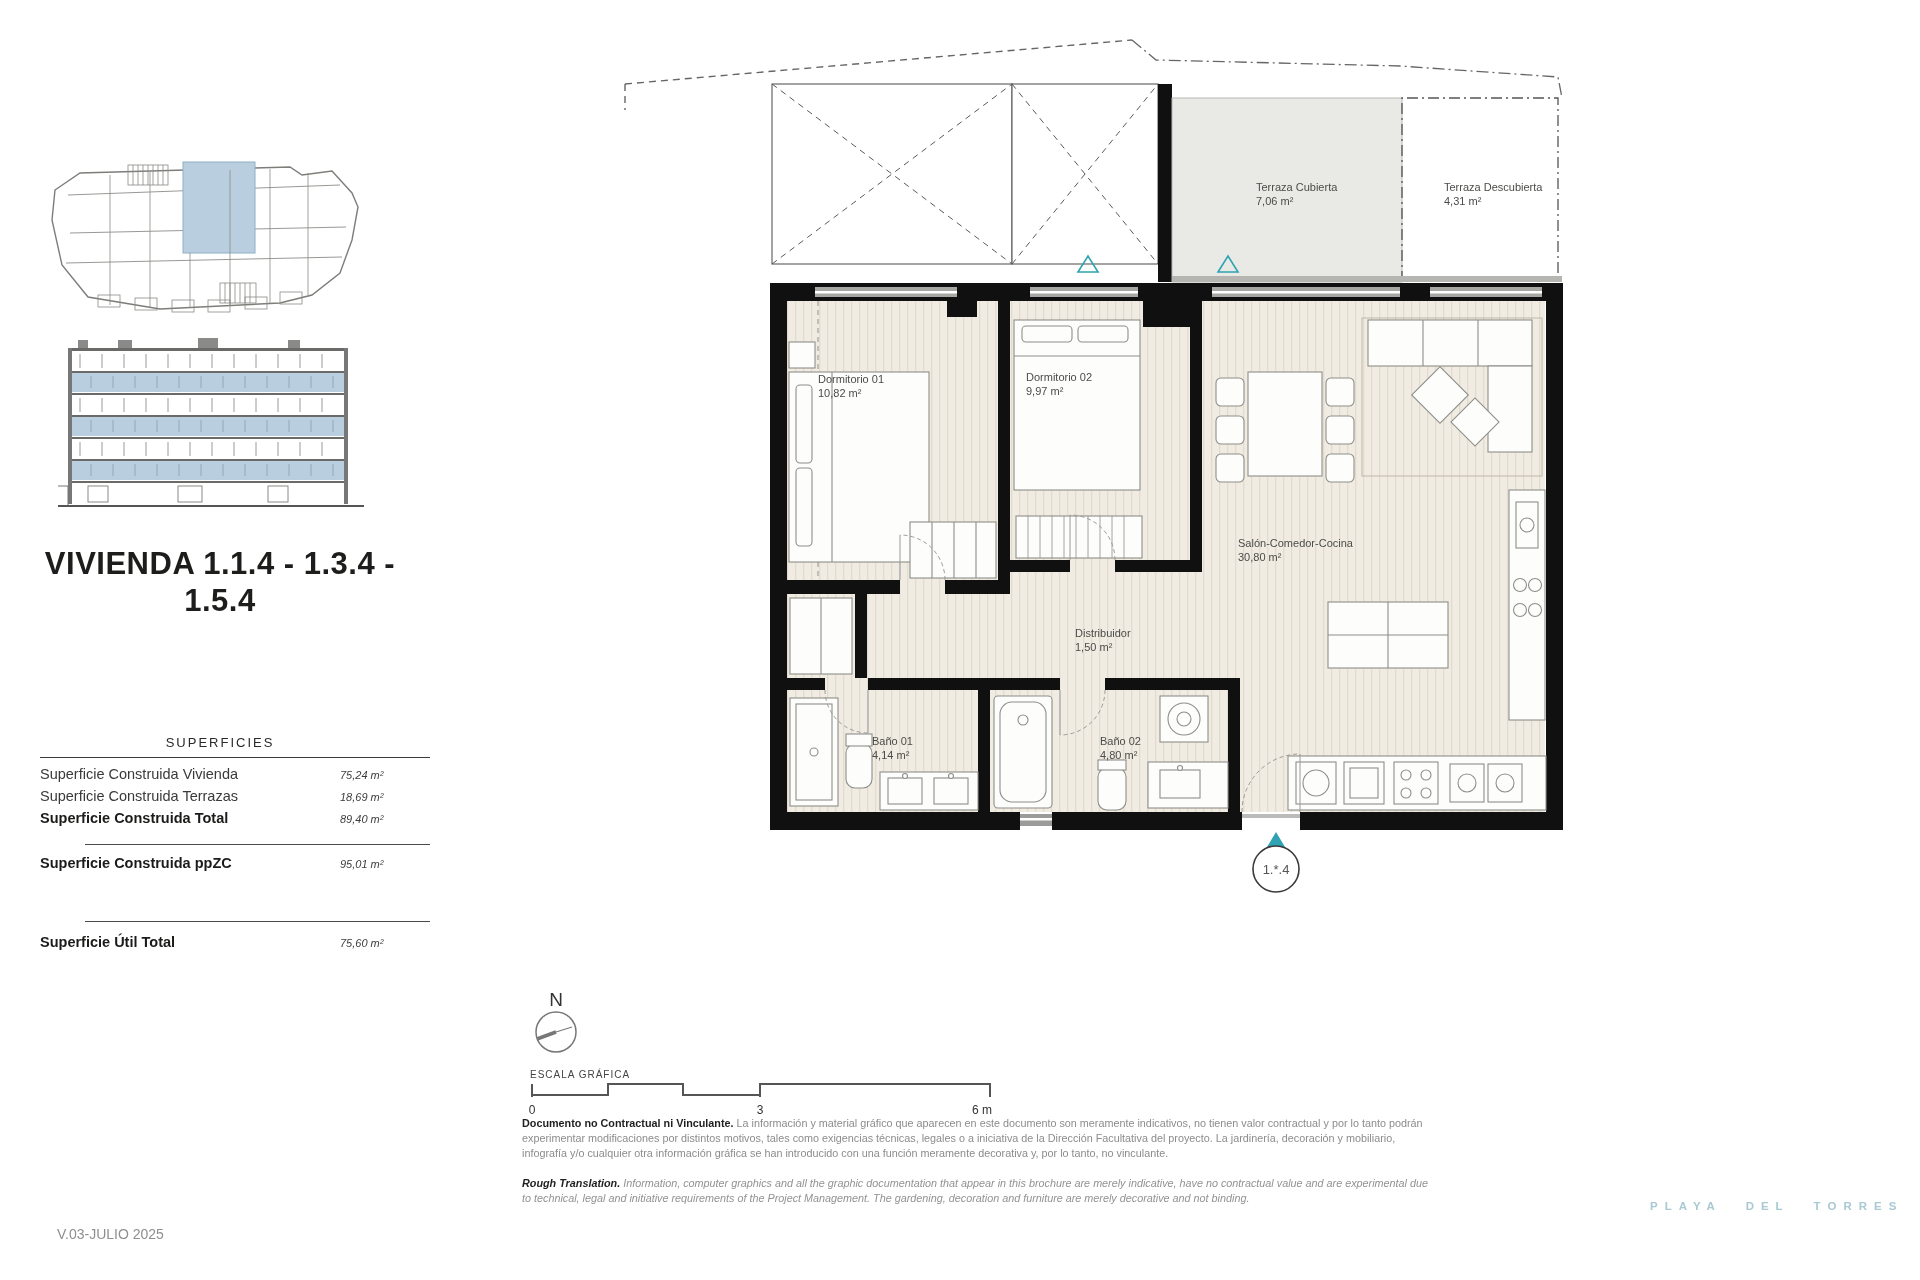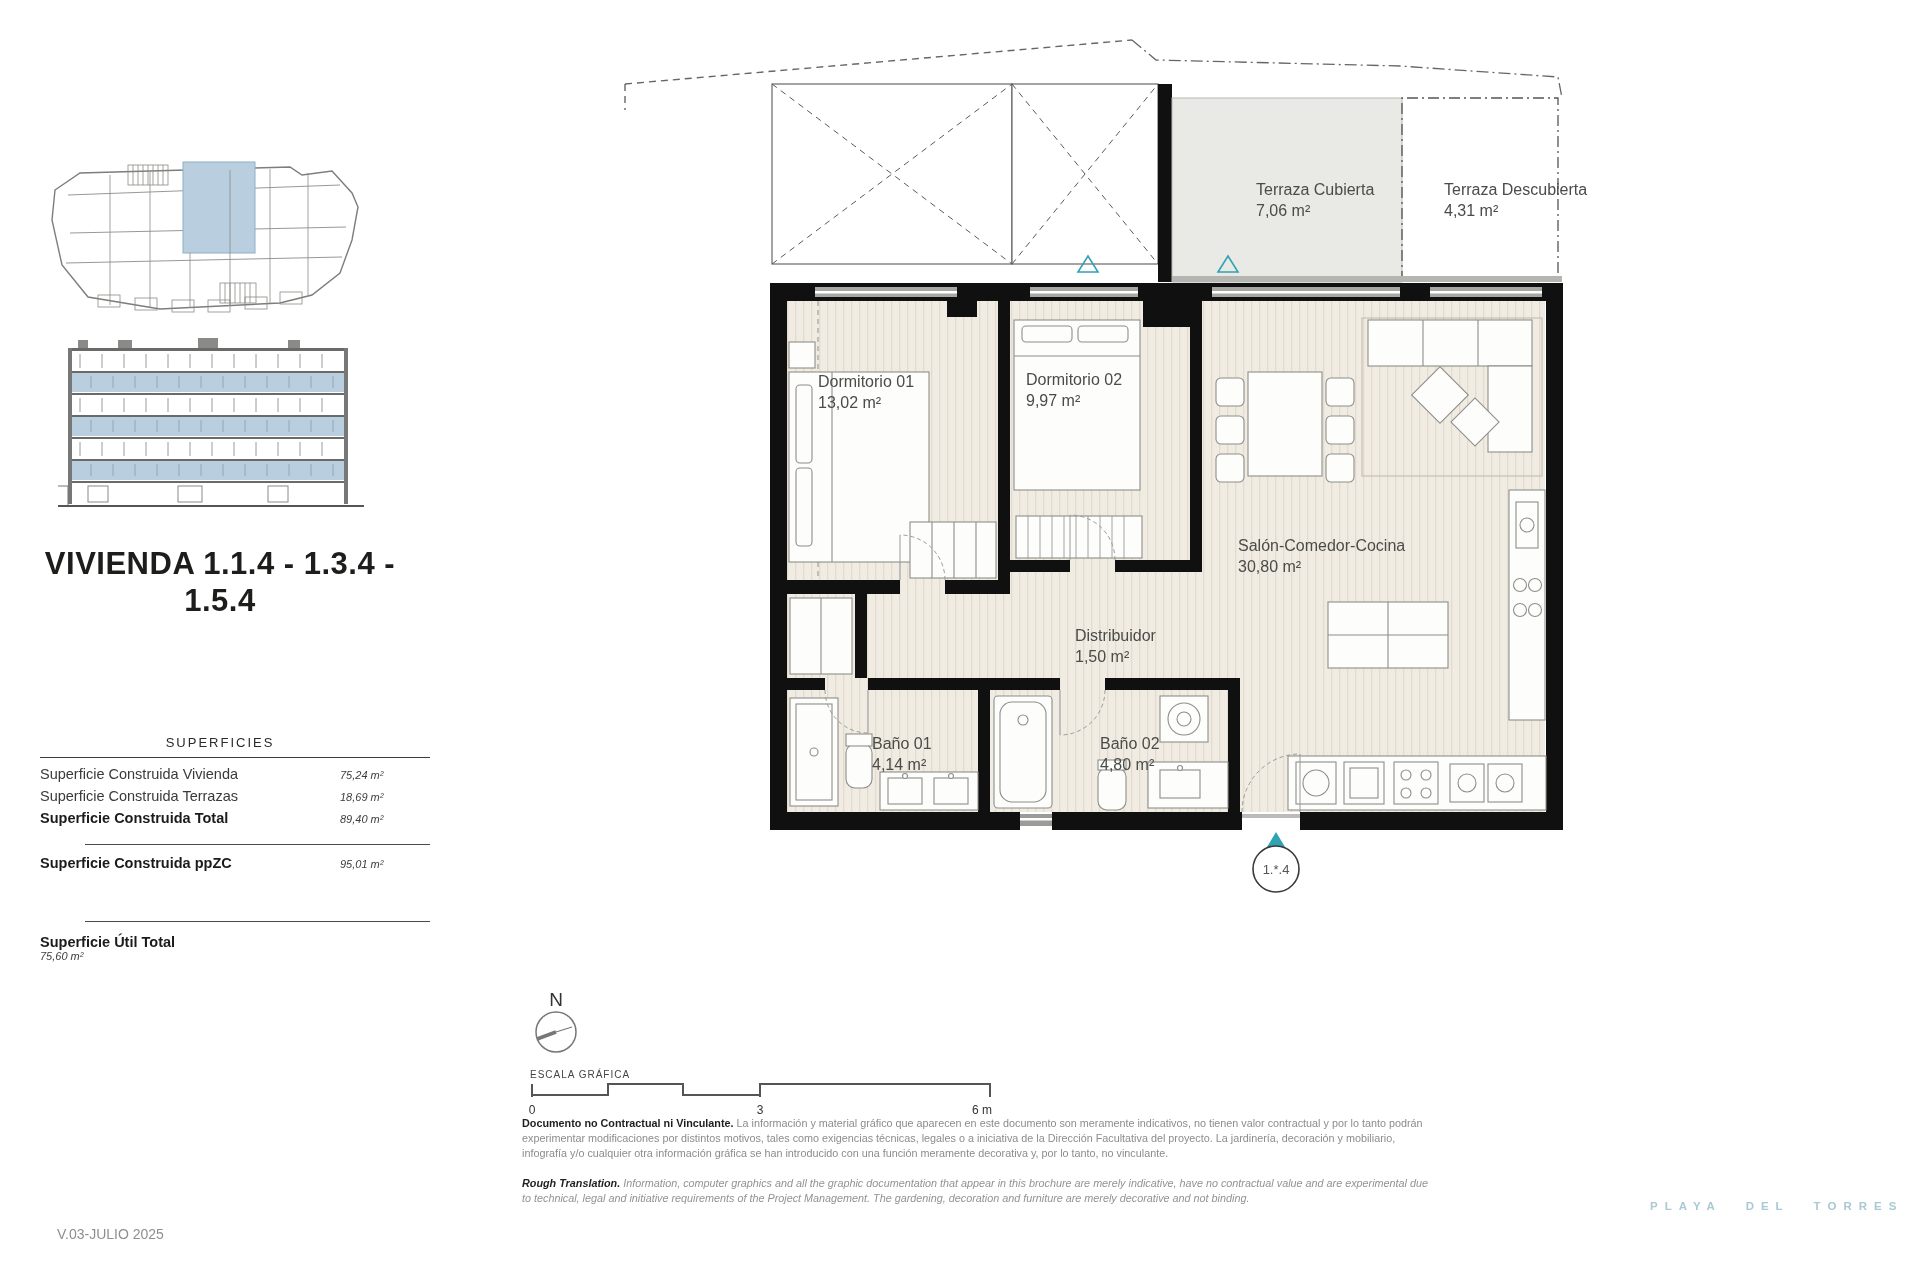--- a/index.html
+++ b/index.html
@@ -13,21 +13,21 @@
             color:#3c3c3b;line-height:1.2;font-weight:400;}
   .superficies{left:20px;top:735px;width:400px;text-align:center;font-size:13px;
                letter-spacing:2px;color:#2a2a2a;}
   .rule-full{left:40px;top:757px;width:390px;border-top:1.6px solid #3c3c3c;}
   .table{left:40px;top:766px;width:390px;font-size:14.5px;color:#3a3a3a;}
   .trow{display:flex;justify-content:space-between;align-items:baseline;height:22px;}
   .trow .val{font-style:italic;font-size:11px;color:#3c3c3c;min-width:90px;text-align:left;}
   .trow.bold .lbl{font-weight:bold;color:#1b1b1a;}
   .tdivider{margin-left:45px;border-top:1.2px solid #4a4a4a;}
   
-  .roomlabel{font-size:16px;line-height:1.3;color:#4b4b48;white-space:nowrap;}
+  .roomlabel{font-size:11px;line-height:1.3;color:#4b4b48;white-space:nowrap;}
   .roomlabel span{display:block;}
   
   .disclaimer{left:522px;top:1116px;width:915px;font-size:10.8px;line-height:1.38;color:#8c8c8c;}
   .disclaimer b{color:#1f1f1f;}
   .disclaimer .en{display:block;margin-top:15px;font-style:italic;color:#929292;}
   .disclaimer .en b{font-style:italic;color:#1f1f1f;}
   .version{left:57px;top:1226px;font-size:14px;color:#8f8f8f;}
   .brand{left:1636px;top:1200px;font-size:11.5px;color:#a9c9d3;letter-spacing:7px;
          word-spacing:14px;font-weight:bold;padding-left:14px;}
   svg text{font-family:"Liberation Sans",sans-serif;}
@@ -120,21 +120,21 @@
     <div class="trow bold">
       <span class="lbl">Superficie Construida Total</span>
       <span class="val">89,40 m²</span>
     </div>
     <div class="tdivider" style="margin-top:12px;"></div>
     <div class="trow bold" style="margin-top:10px;">
       <span class="lbl">Superficie Construida ppZC</span>
       <span class="val">95,01 m²</span>
     </div>
     <div class="tdivider" style="margin-top:44px;"></div>
-    <div class="trow bold" style="margin-top:12px;flex-direction:column;">
+    <div class="trow bold" style="margin-top:12px;">
       <span class="lbl">Superficie Útil Total</span>
       <span class="val">75,60 m²</span>
     </div>
   </div>
 
   <svg class="abs" style="left:600px;top:20px;" width="1000" height="900" viewBox="0 0 1000 900">
     <defs>
       <pattern id="floor" width="8" height="8" patternUnits="userSpaceOnUse">
         <rect width="8" height="8" fill="#f1ece3"></rect>
         <rect x="3" width="1.3" height="8" fill="#e3dccd"></rect>
@@ -309,21 +309,21 @@
   <div class="abs roomlabel" style="left:1256px;top:180px;">
     <span>Terraza Cubierta</span>
       <span>7,06 m²</span>
   </div>
   <div class="abs roomlabel" style="left:1444px;top:180px;">
     <span>Terraza Descubierta</span>
       <span>4,31 m²</span>
   </div>
   <div class="abs roomlabel" style="left:818px;top:372px;">
     <span>Dormitorio 01</span>
-      <span>13,02 m²</span>
+      <span>10,82 m²</span>
   </div>
   <div class="abs roomlabel" style="left:1026px;top:370px;">
     <span>Dormitorio 02</span>
       <span>9,97 m²</span>
   </div>
   <div class="abs roomlabel" style="left:1238px;top:536px;">
     <span>Salón-Comedor-Cocina</span>
       <span>30,80 m²</span>
   </div>
   <div class="abs roomlabel" style="left:1075px;top:626px;">

